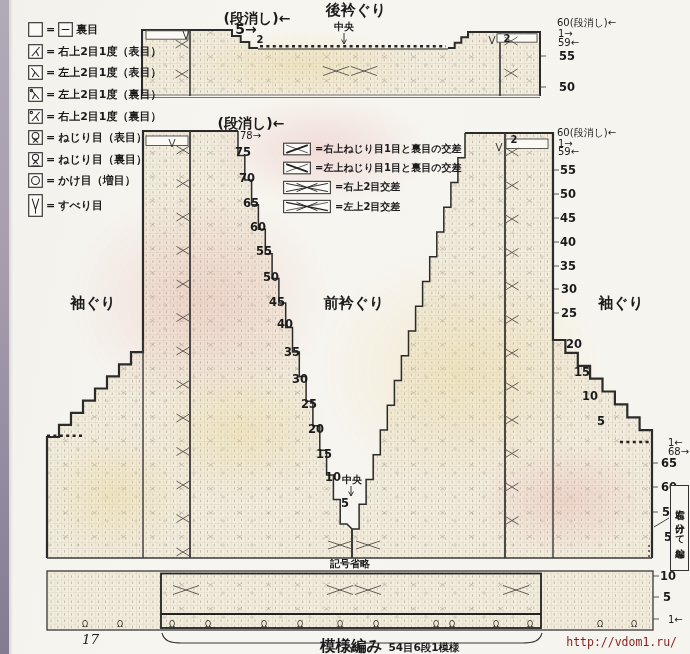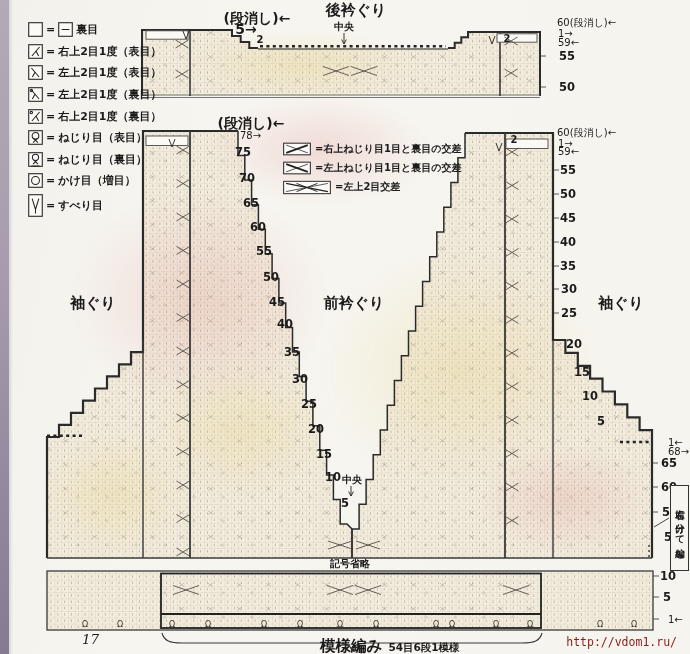--- a/index.html
+++ b/index.html
@@ -263,20 +263,30 @@
         </svg>
         <span>=右上ねじり目1目と裏目の交差</span>
       </div>
       <div class="crow">
         <svg width="28" height="14" viewBox="0 0 26 12">
           <rect x="0.6" y="0.6" width="24.8" height="10.8" fill="#fbfaf7" stroke="#333" stroke-width="1"></rect>
           <path d="M3 2.4 L23 9.6" fill="none" stroke="#222" stroke-width="1.5"></path>
           <path d="M3 9.6 L23 2.4" fill="none" stroke="#222" stroke-width="0.7"></path>
         </svg>
         <span>=左上ねじり目1目と裏目の交差</span>
+      </div>
+      <div class="crow">
+        <svg width="48" height="15" viewBox="0 0 46 13">
+          <rect x="0.6" y="0.6" width="44.8" height="11.8" fill="#fbfaf7" stroke="#333" stroke-width="1"></rect>
+          <path d="M3 10.4 L43 2.6" fill="none" stroke="#222" stroke-width="0.9"></path>
+          <path d="M3 2.6 L43 10.4" fill="none" stroke="#222" stroke-width="0.9"></path>
+          <path d="M13 10.4 L33 2.6" fill="none" stroke="#222" stroke-width="0.9"></path>
+          <path d="M13 2.6 L33 10.4" fill="none" stroke="#222" stroke-width="0.9"></path>
+        </svg>
+        <span>=右上2目交差</span>
       </div>
       <div class="crow">
         <svg width="48" height="15" viewBox="0 0 46 13">
           <rect x="0.6" y="0.6" width="44.8" height="11.8" fill="#fbfaf7" stroke="#333" stroke-width="1"></rect>
           <path d="M3 2.6 L43 10.4" fill="none" stroke="#222" stroke-width="1.2"></path>
           <path d="M3 10.4 L43 2.6" fill="none" stroke="#222" stroke-width="0.7"></path>
           <path d="M13 2.6 L33 10.4" fill="none" stroke="#222" stroke-width="0.9"></path>
           <path d="M13 10.4 L33 2.6" fill="none" stroke="#222" stroke-width="0.9"></path>
         </svg>
         <span>=左上2目交差</span>

